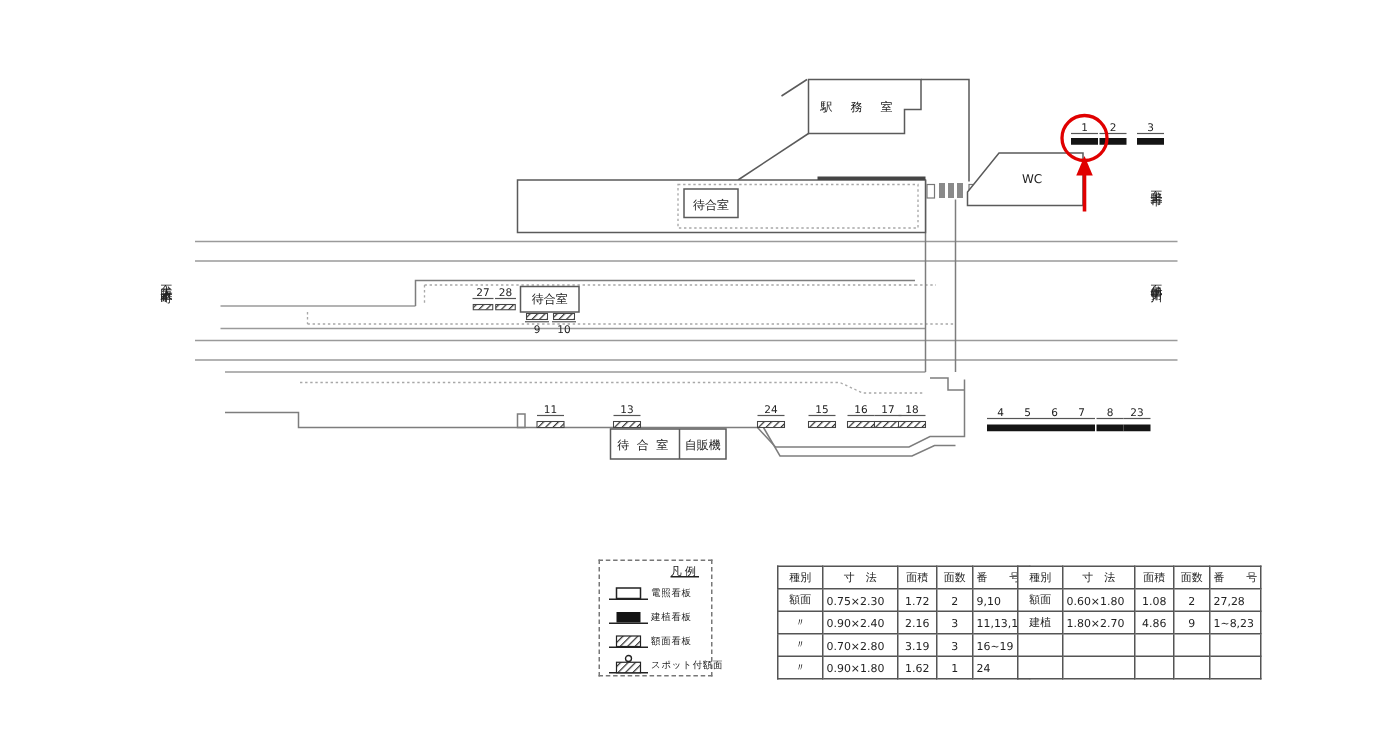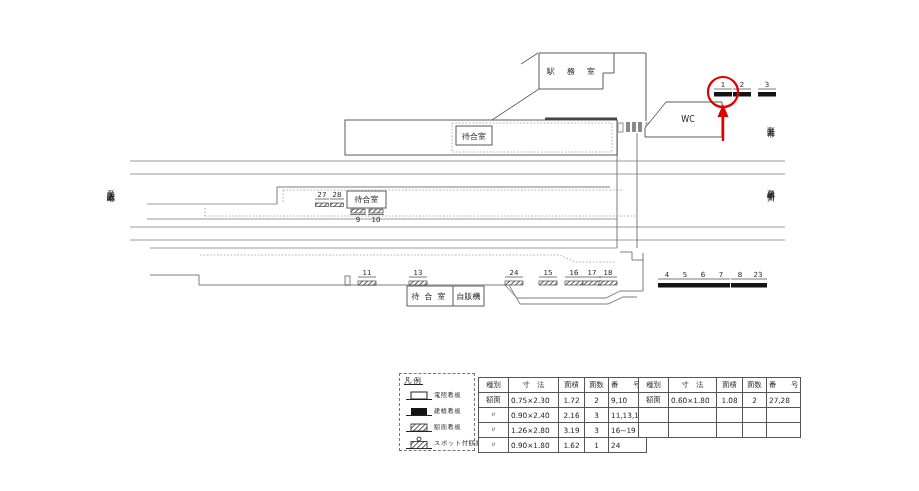--- a/index.html
+++ b/index.html
@@ -13,26 +13,26 @@
   .track{stroke:#9a9a9a;stroke-width:1;}
   .plat{stroke:#7d7d7d;stroke-width:1;fill:none;}
   .wall{stroke:#5a5a5a;stroke-width:1;fill:#fff;}
   .wline{stroke:#5a5a5a;stroke-width:1;fill:none;}
   .dot{stroke:#a8a8a8;stroke-width:0.9;fill:none;stroke-dasharray:1.6 1.8;}
   .roomlbl{font-size:8px;text-anchor:middle;fill:#222;}
   .vlabel{position:absolute;writing-mode:vertical-rl;font-size:8px;letter-spacing:1px;color:#222;}
   
   #legend{position:absolute;left:399px;top:373px;width:76px;height:78px;
           border:1px dashed #777;box-sizing:border-box;background:#fff;padding:2px 0 0 4px;}
-  #legend .ltitle{font-size:7.5px;text-align:left;letter-spacing:2px;margin:0 8px 1px 0;color:#222;text-decoration:underline;}
+  #legend .ltitle{font-size:7.5px;text-align:right;letter-spacing:2px;margin:0 8px 1px 0;color:#222;text-decoration:underline;}
   .lrow{display:flex;align-items:center;height:16px;}
   .lrow svg{flex:0 0 30px;}
   .lrow span{font-size:6.3px;color:#222;letter-spacing:0.5px;white-space:nowrap;}
   
-  table.sig{position:absolute;top:377px;border-collapse:collapse;table-layout:fixed;background:#fff;}
+  table.sig{position:absolute;top:377px;border-collapse:collapse;table-layout:fixed;background:#fff;margin-left:40px;}
   #tableL{left:478px;}
   #tableR{left:638px;}
   table.sig td,table.sig th{border:1px solid #555;font-size:7.3px;font-weight:normal;
       color:#222;padding:0 2px;height:14px;overflow:hidden;white-space:nowrap;}
   table.sig tr.r{height:15px;}
   .c{text-align:center;}
   .l{text-align:left;}
 </style>
 </head>
 <body>
@@ -294,21 +294,21 @@
     </tr>
     <tr class="r">
       <td class="c">〃</td>
           <td class="l">0.90×2.40</td>
       <td class="c">2.16</td>
           <td class="c">3</td>
       <td class="l">11,13,15</td>
     </tr>
     <tr class="r">
       <td class="c">〃</td>
-          <td class="l">1.26×2.80</td>
+          <td class="l">0.70×2.80</td>
       <td class="c">3.19</td>
           <td class="c">3</td>
       <td class="l">16~19</td>
     </tr>
     <tr class="r">
       <td class="c">〃</td>
           <td class="l">0.90×1.80</td>
       <td class="c">1.62</td>
           <td class="c">1</td>
       <td class="l">24</td>
@@ -333,20 +333,27 @@
       <th class="l">番　　号</th>
     </tr>
     <tr class="r">
       <td class="c">額面</td>
           <td class="l">0.60×1.80</td>
       <td class="c">1.08</td>
           <td class="c">2</td>
       <td class="l">27,28</td>
     </tr>
     <tr class="r">
+      <td class="c">建植</td>
+          <td class="l">1.80×2.70</td>
+      <td class="c">4.86</td>
+          <td class="c">9</td>
+      <td class="l">1~8,23</td>
+    </tr>
+    <tr class="r">
       <td class="c"></td>
           <td class="l"></td>
       <td class="c"></td>
           <td class="c"></td>
       <td class="l"></td>
     </tr>
     <tr class="r">
       <td class="c"></td>
           <td class="l"></td>
       <td class="c"></td>

